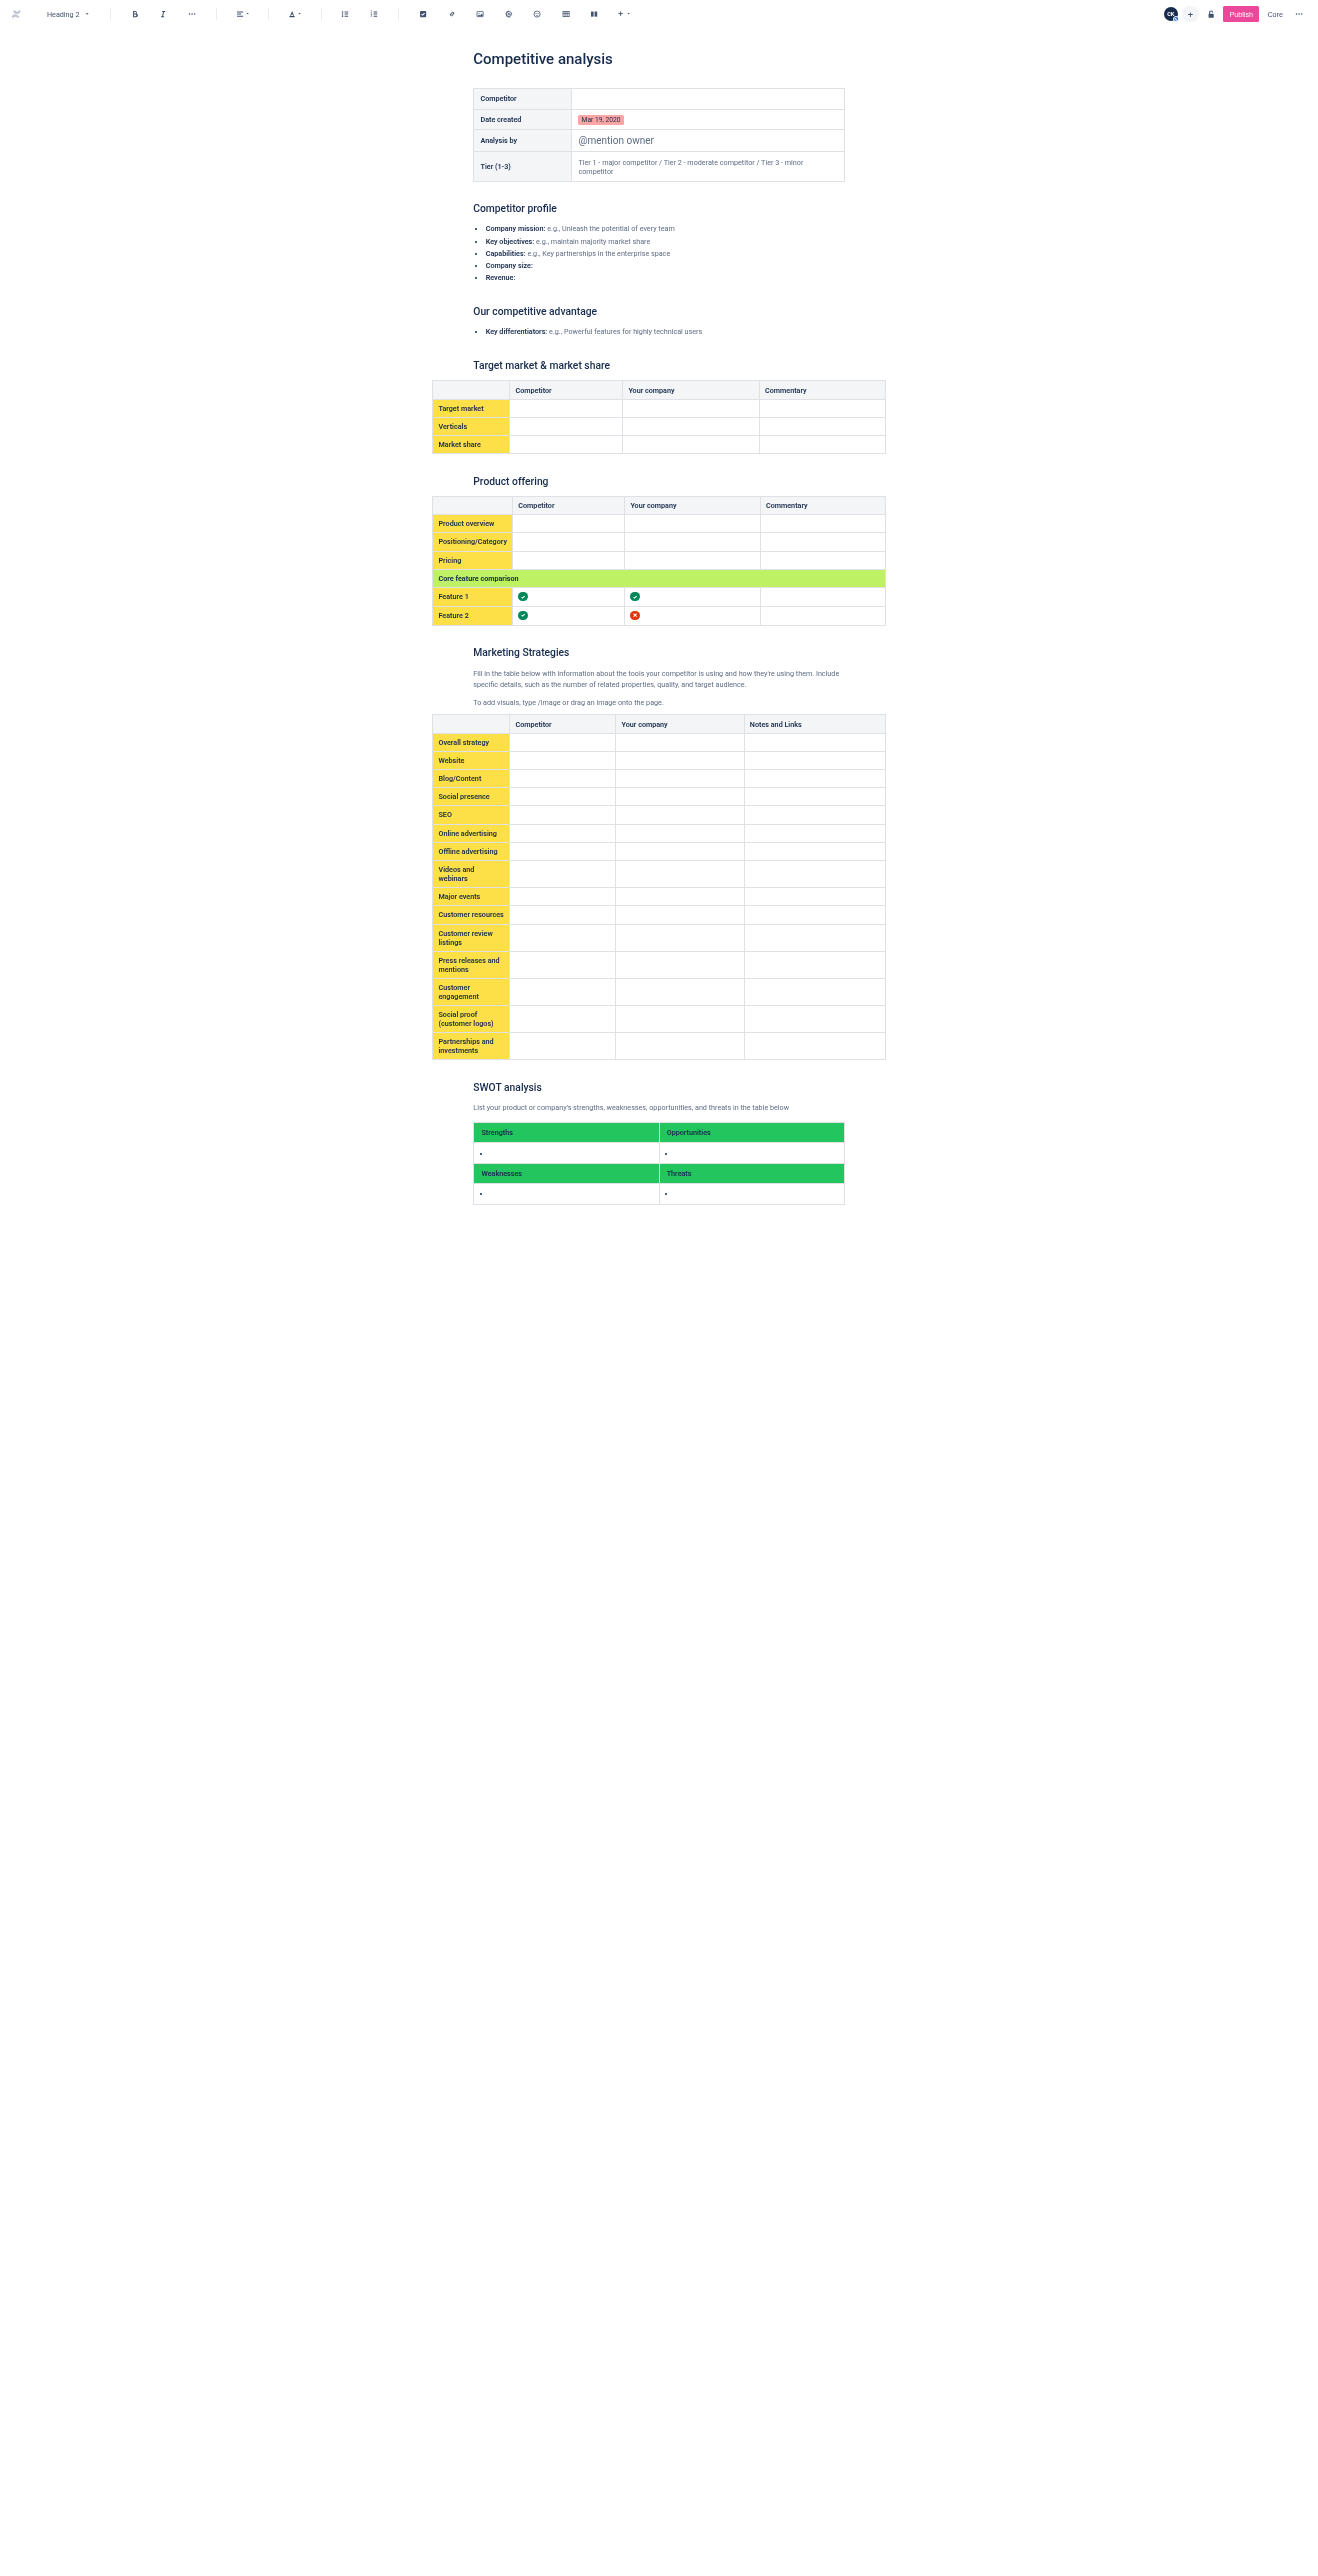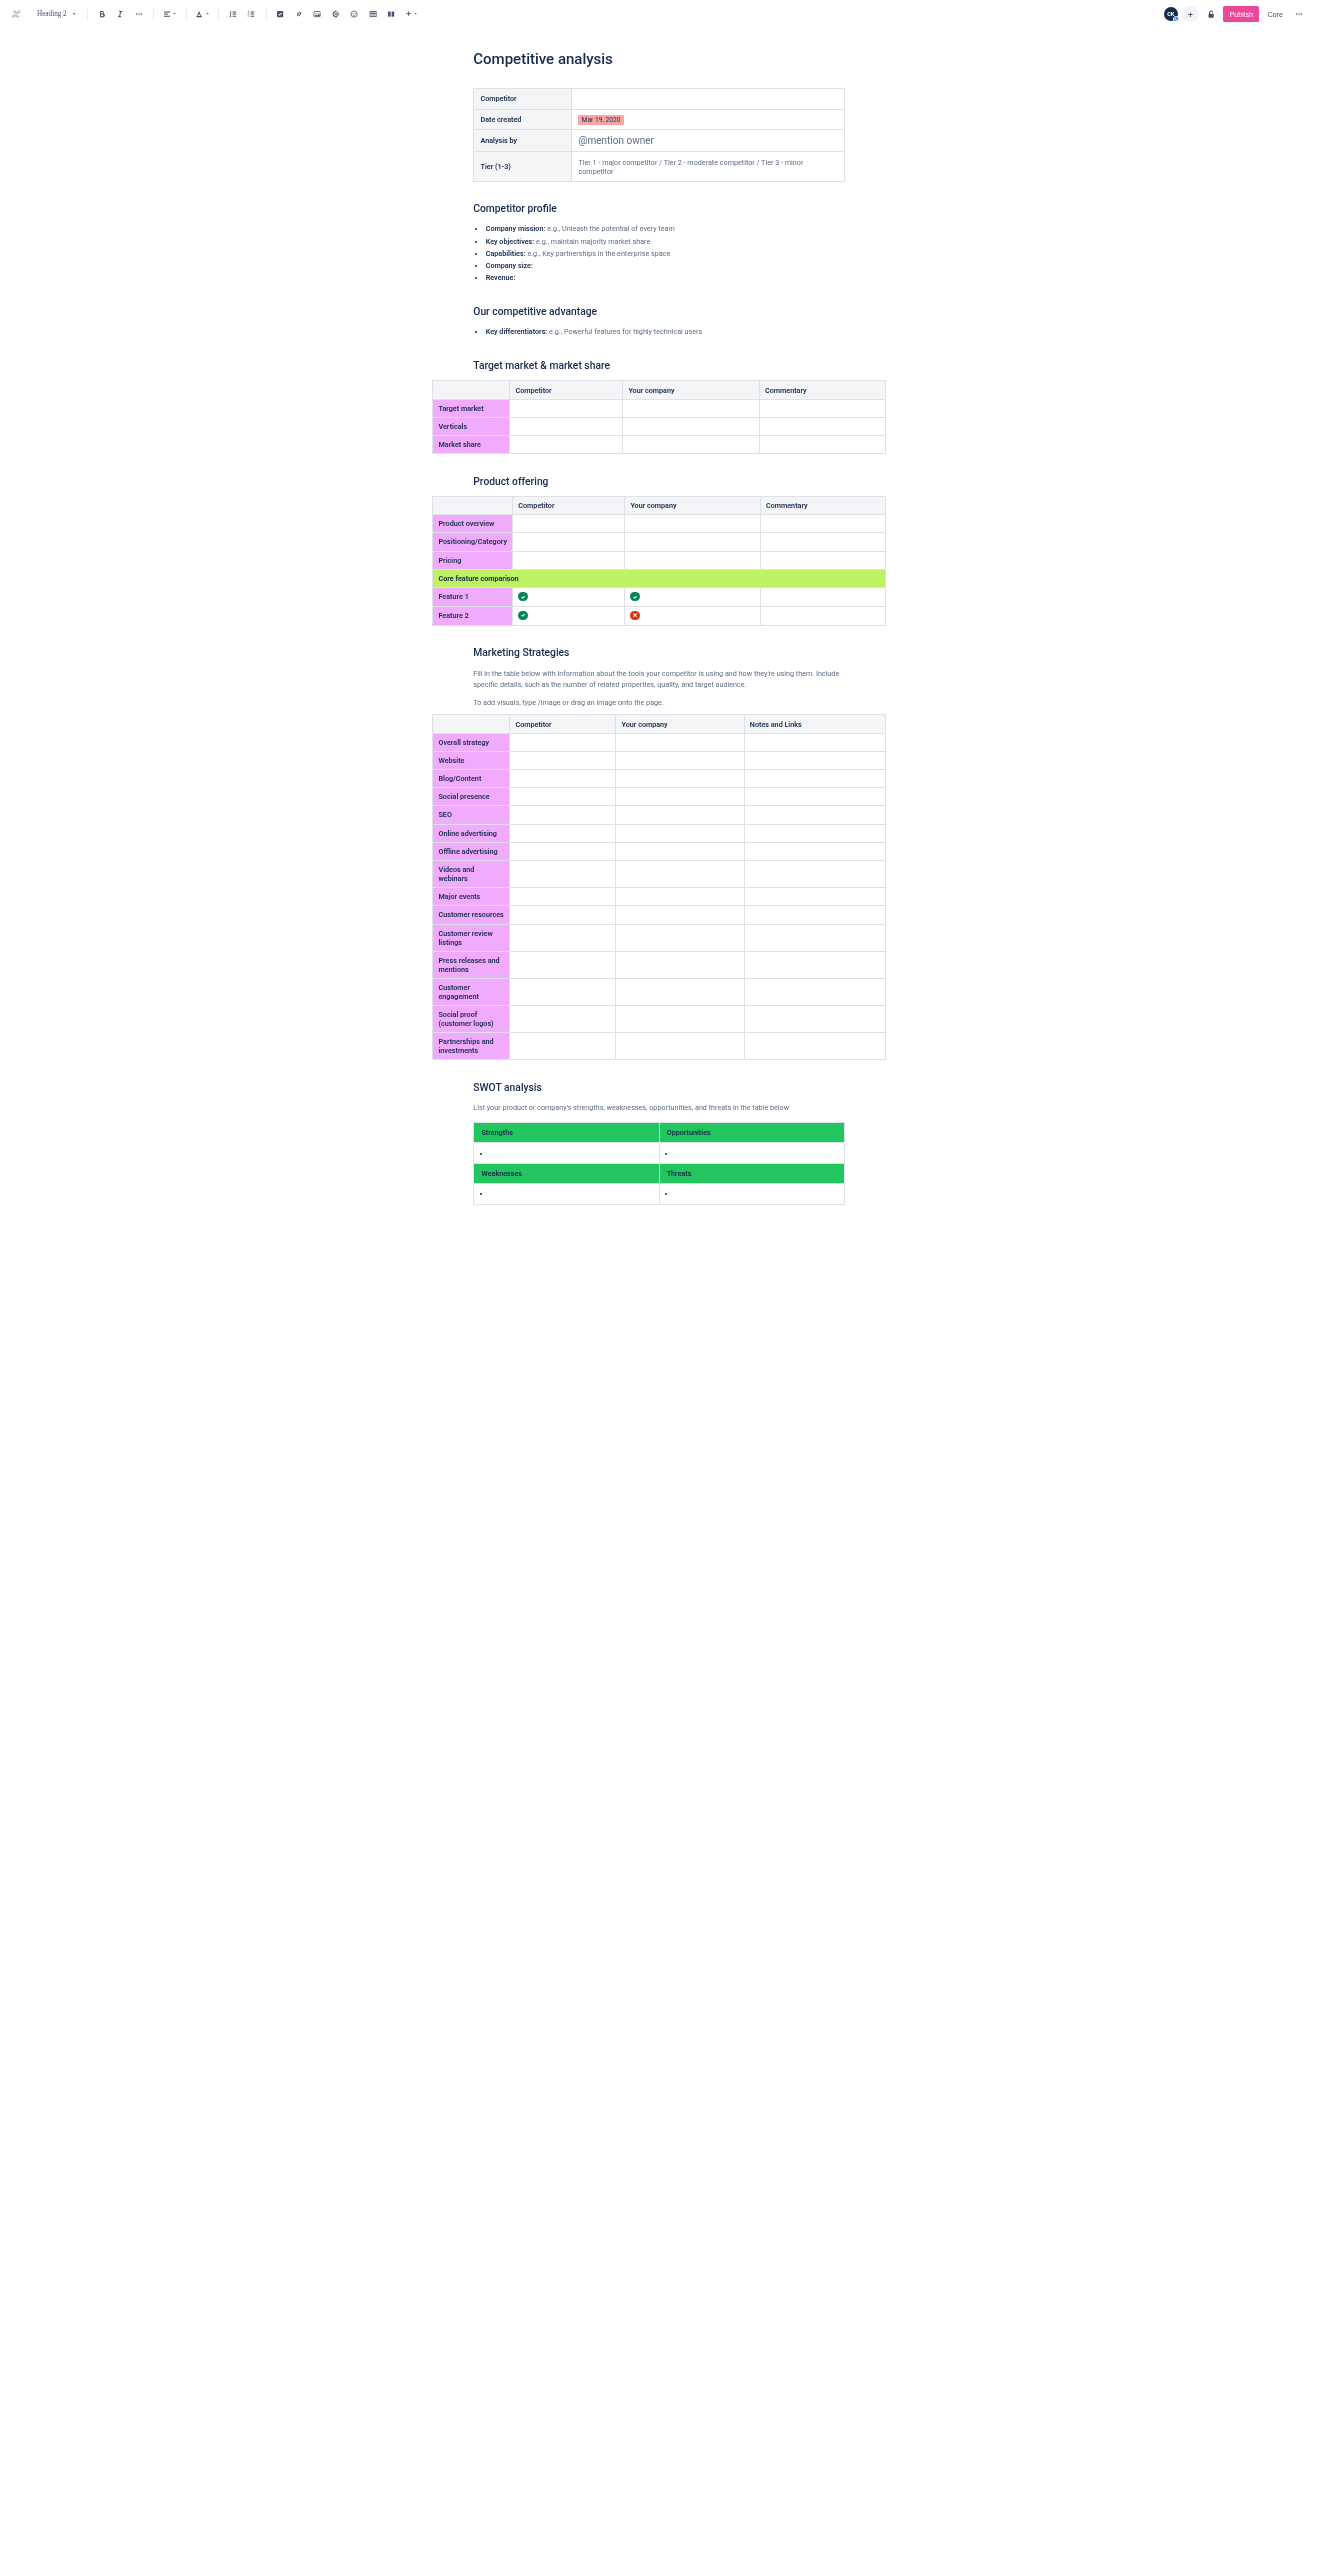--- a/index.html
+++ b/index.html
@@ -1,20 +1,20 @@
 <!DOCTYPE html>
 <html style="font-size:8.2px"><head>
 <meta charset="utf-8">
 <style>
 * { margin: 0; padding: 0; box-sizing: border-box; }
 body { font-family: -apple-system, BlinkMacSystemFont, "Segoe UI", Roboto, sans-serif; background: #fff; color: #172B4D; }
 
 
 .toolbar { display: flex; align-items: center; padding: 4.1px 10.3px; border-bottom: 0.5px solid #fff; height: 29px; justify-content: space-between; }
-.toolbar-left { display: flex; align-items: center; gap: 2px; font-family: Liberation Serif, serif; }
+.toolbar-left { display: flex; align-items: center; gap: 12px; }
 .logo-icon { width: 12.4px; height: 12.4px; margin-right: 8.2px; display:flex; align-items:center; justify-content:center; }
 .heading-select { display: flex; align-items: center; gap: 4.1px; color: #42526E; font-size: 7.2px; padding: 2.1px 4.1px; cursor: pointer; border-radius: 1.5px; }
 .divider { width: 0.5px; height: 12.4px; background: #EBECF0; margin: 0 4.1px; }
 .tool-btn { width: 16.5px; height: 16.5px; display: flex; align-items: center; justify-content: center; border-radius: 1.5px; cursor: pointer; color: #42526E; }
 .tool-btn.with-chevron { width: auto; padding: 0 2.1px 0 3.1px; gap: 1px; }
 .toolbar-right { display: flex; align-items: center; gap: 4.1px; }
 .avatar { width: 14.4px; height: 14.4px; border-radius: 50%; background: #172B4D; color: #fff; font-size: 5.7px; font-weight: bold; display: flex; align-items: center; justify-content: center; position: relative; }
 .avatar-badge { position: absolute; bottom: -1px; right: -1px; width: 6.2px; height: 6.2px; border-radius: 50%; background: #0052CC; color:#fff; font-size:4.1px; display:flex; align-items:center; justify-content:center; border:1px solid #fff; }
 .add-btn { width: 16.5px; height: 16.5px; display:flex; align-items:center; justify-content:center; background:#F4F5F7; border-radius:50%; color:#42526E; cursor:pointer; font-size:9.3px; }
 .publish-btn { background: #ec4899; color: #fff; border: none; padding: 3.1px 6.2px; border-radius: 1.5px; font-size: 7.2px; cursor: pointer; }
@@ -38,21 +38,21 @@
 .bullet-list { list-style: disc; padding-left: 12.4px; }
 .bullet-list li { font-size: 7.2px; line-height: 1.7; color:#172B4D; }
 .bullet-list li strong { font-weight: 600; }
 .bullet-list li .hint { color: #5E6C84; }
 
 
 .wide-table-wrap { margin-left: -41px; margin-right: -41px; }
 .wide-table { width: 100%; border-collapse: collapse; border: 0.5px solid #DFE1E6; }
 .wide-table th, .wide-table td { border: 0.5px solid #DFE1E6; padding: 4.1px 5.2px; font-size: 7.2px; text-align: left; }
 .wide-table th { background: #F4F5F7; font-weight: 600; color: #172B4D; }
-.wide-table td.rowlabel { background: #f0abfc; font-weight: 600; }
+.wide-table td.rowlabel { background: #fde047; font-weight: 600; }
 .wide-table td.section-row { background: #bef264; font-weight: 700; }
 .check-icon { width: 9.3px; height: 9.3px; border-radius: 50%; background: #00875A; display: inline-flex; align-items:center; justify-content:center; }
 .cross-icon { width: 9.3px; height: 9.3px; border-radius: 50%; background: #DE350B; display: inline-flex; align-items:center; justify-content:center; }
 
 .paragraph { font-size: 7.2px; color: #5E6C84; line-height: 1.6; margin-bottom: 6.2px; }
 
 
 .swot-table { width: 100%; border-collapse: collapse; border: 0.5px solid #DFE1E6; margin-top: 8.2px; }
 .swot-table th, .swot-table td { border: 0.5px solid #DFE1E6; padding: 5.2px 7.2px; font-size: 7.2px; text-align: left; }
 .swot-table th { background: #22c55e; font-weight: 600; }

